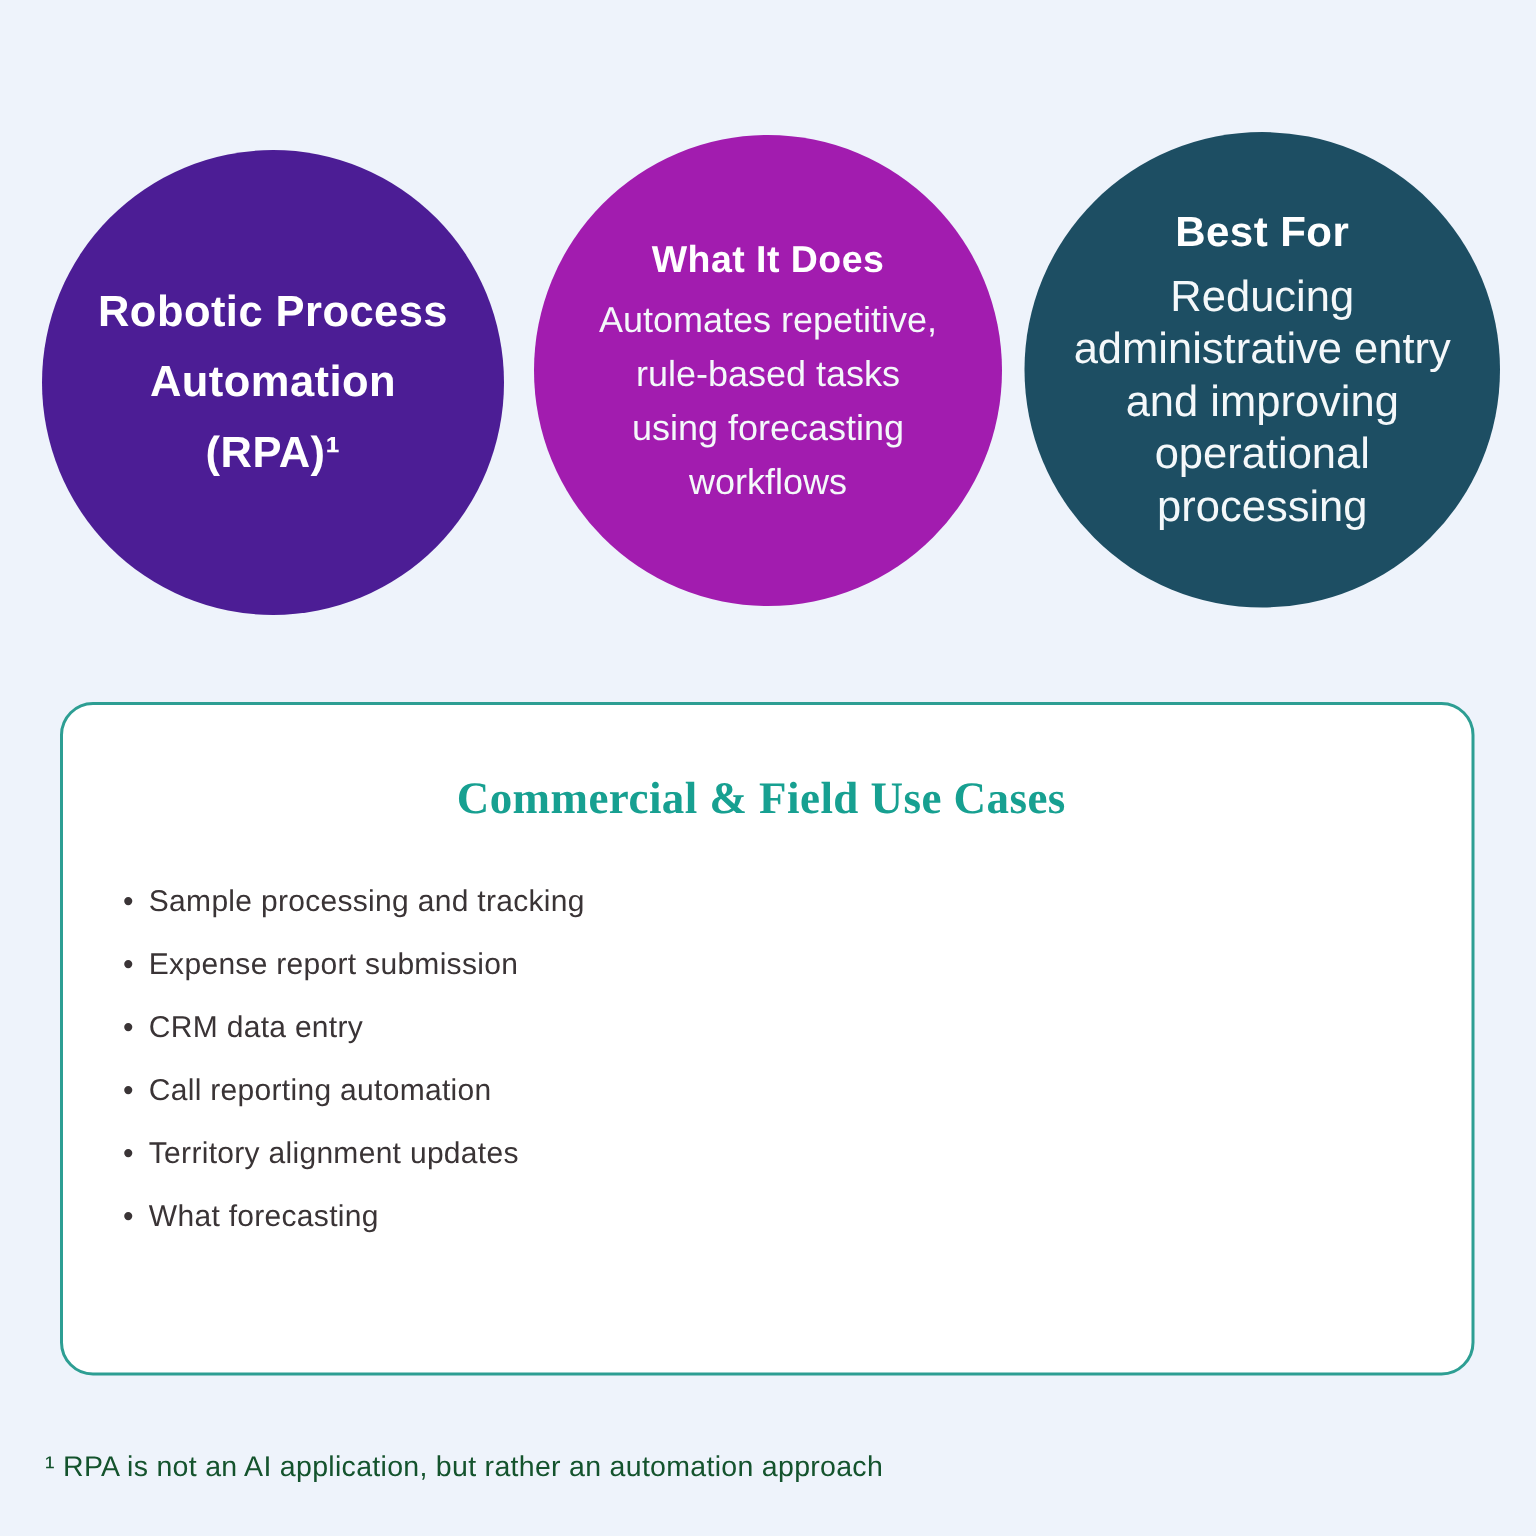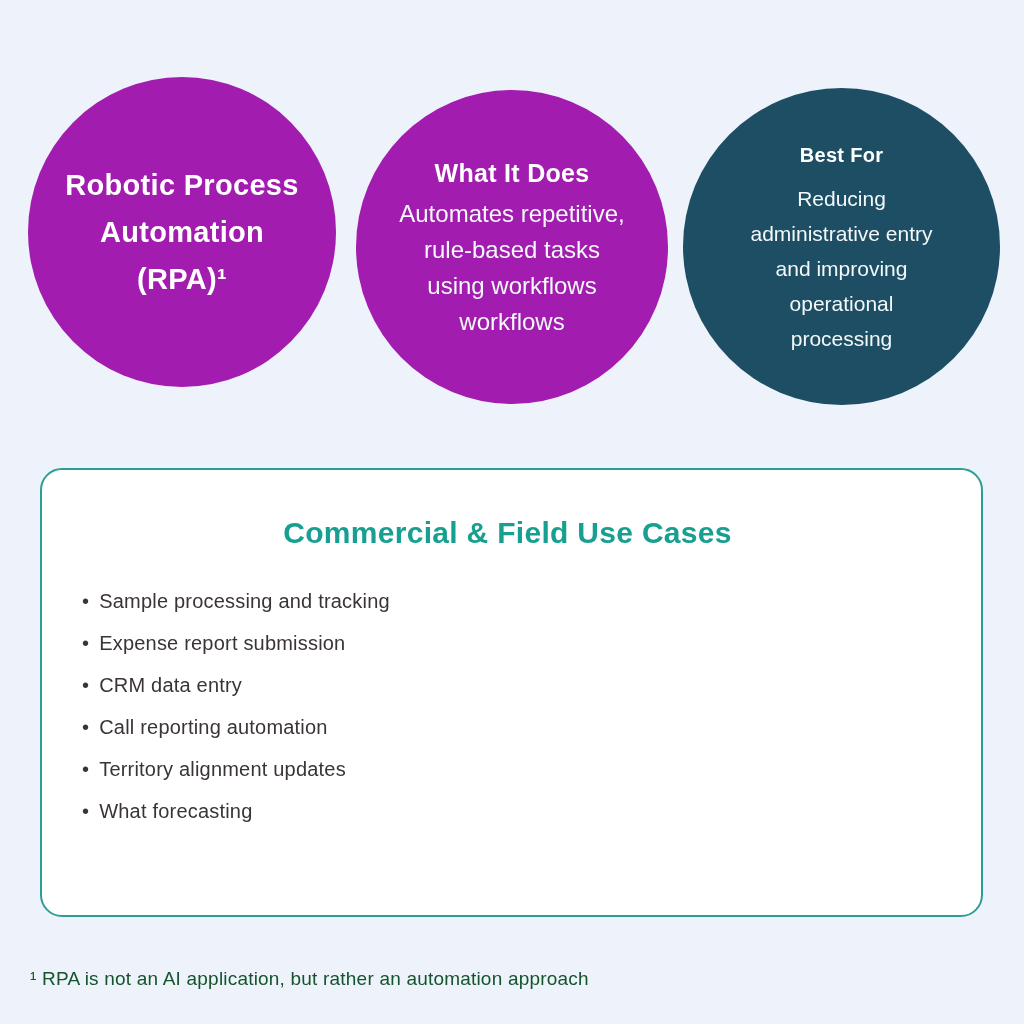--- a/index.html
+++ b/index.html
@@ -26,23 +26,23 @@
     display: flex;
     flex-direction: column;
     justify-content: center;
     align-items: center;
     text-align: center;
     color: #ffffff;
     box-sizing: border-box;
     padding: 0 18px;
   }
   .circle-rpa {
-    left: 28px;  top: 77px;
+    left: 28px;  top: 100px;
     width: 308px; height: 310px;
-    background: #a21caf;
+    background: #4c1d95;
   }
   .circle-what {
     left: 356px; top: 90px;
     width: 312px; height: 314px;
     background: #a21caf;
   }
   .circle-best {
     left: 683px; top: 88px;
     width: 317px; height: 317px;
     background: #1d4e63;
@@ -54,32 +54,32 @@
     letter-spacing: 0.3px;
   }
   .circle-heading {
     font-size: 25px;
     font-weight: bold;
     line-height: 38px;
     margin-bottom: 4px;
     letter-spacing: 0.3px;
   }
   .circle-best .circle-heading {
-    font-size: 20px;
+    font-size: 28px;
     line-height: 36px;
     margin-bottom: 8px;
   }
   .circle-body-line {
     font-size: 24px;
     line-height: 36px;
     font-weight: normal;
     color: #f4f8fa;
   }
   .circle-best .circle-body-line {
-    font-size: 21px;
+    font-size: 29px;
     line-height: 35px;
   }
 
   
   .card {
     position: absolute;
     left: 40px; top: 468px;
     width: 943px; height: 449px;
     background: #ffffff;
     border: 2px solid #2d9e93;
@@ -87,20 +87,21 @@
     box-sizing: border-box;
     padding: 46px 30px 0 22px;
   }
   .card-title {
     margin: 0;
     text-align: center;
     font-size: 30px;
     font-weight: bold;
     color: #17a091;
     letter-spacing: 0.3px;
+    font-family: Liberation Serif, serif;
   }
   .use-case-list {
     list-style: none;
     margin: 30px 0 0 0;
     padding: 0 0 0 18px;
   }
   .use-case-list li {
     font-size: 20px;
     line-height: 42px;
     color: #3a3436;
@@ -130,21 +131,21 @@
   <div class="circle circle-rpa">
     <div class="title-line">Robotic Process</div>
     <div class="title-line">Automation</div>
     <div class="title-line">(RPA)¹</div>
   </div>
 
   <div class="circle circle-what">
     <div class="circle-heading">What It Does</div>
     <div class="circle-body-line">Automates repetitive,</div>
     <div class="circle-body-line">rule-based tasks</div>
-    <div class="circle-body-line">using workflows</div>
+    <div class="circle-body-line">using forecasting</div>
     <div class="circle-body-line">workflows</div>
   </div>
 
   <div class="circle circle-best">
     <div class="circle-heading">Best For</div>
     <div class="circle-body-line">Reducing</div>
     <div class="circle-body-line">administrative entry</div>
     <div class="circle-body-line">and improving</div>
     <div class="circle-body-line">operational</div>
     <div class="circle-body-line">processing</div>

